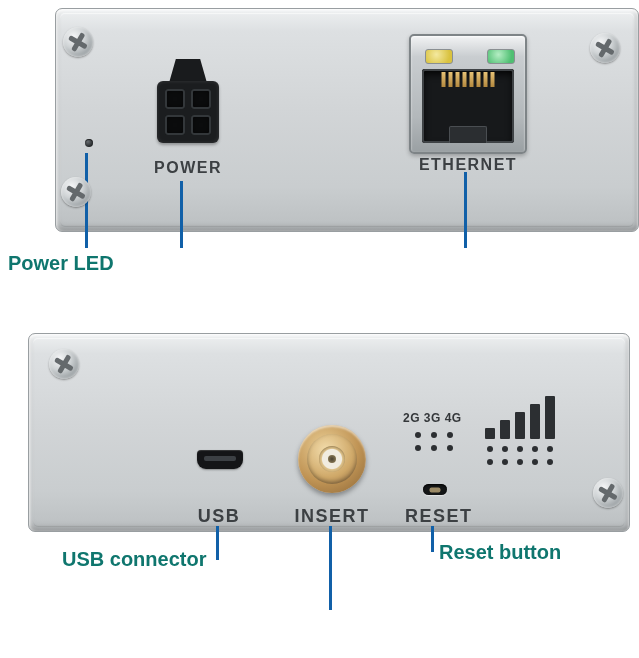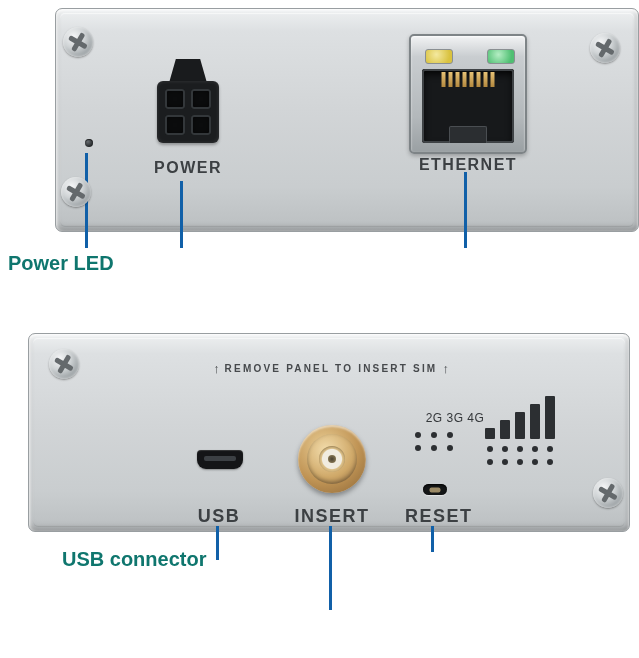--- a/index.html
+++ b/index.html
@@ -78,22 +78,22 @@
     width:11px;height:5px;border-radius:2px;background:#9b8a66;}
 
   .led-grid{position:absolute;display:flex;flex-direction:column;gap:7px;}
   .led-row{display:flex;}
   .led-row i{display:block;width:6px;height:6px;border-radius:50%;background:#2c2f32;}
   .grid-net{left:386px;top:98px;}
   .grid-net .led-row{gap:10px;}
   .grid-sig{left:458px;top:112px;}
   .grid-sig .led-row{gap:9px;}
 
-  .net-print{position:absolute;left:374px;top:77px;width:64px;text-align:center;
-    color:#34373a;font-weight:normal;font-size:12px;letter-spacing:.5px;margin-left:20px;}
+  .net-print{position:absolute;left:374px;top:77px;width:64px;
+    color:#34373a;font-weight:bold;font-size:12px;letter-spacing:.5px;}
   .sig-bars{position:absolute;left:456px;top:62px;height:43px;display:flex;align-items:flex-end;gap:5px;}
   .sig-bars i{display:block;width:10px;background:#2c2f32;border-radius:1px;}
   .sig-bars i:nth-child(1){height:11px;}
   .sig-bars i:nth-child(2){height:19px;}
   .sig-bars i:nth-child(3){height:27px;}
   .sig-bars i:nth-child(4){height:35px;}
   .sig-bars i:nth-child(5){height:43px;}
 
   
   .callout-line{position:absolute;width:3px;background:#1160a8;}
@@ -144,25 +144,20 @@
   <div class="callout-line" style="left:85px;top:153px;height:95px;"></div>
   <div class="callout-line" style="left:180px;top:181px;height:67px;"></div>
   <div class="callout-line" style="left:464px;top:172px;height:76px;"></div>
 
   <div class="callout-label" style="left:8px;top:252px;">Power LED</div>
 
   <div class="panel panel-back">
     <div class="screw" style="left:20px;top:15px;"></div>
     <div class="screw" style="left:564px;top:144px;"></div>
 
-    <div class="sim-notice">
-      <span class="arrow">↑</span>
-      <span>REMOVE PANEL TO INSERT SIM</span>
-      <span class="arrow">↑</span>
-    </div>
 
     <div class="usb-port"></div>
     <div class="print print-small" style="left:160px;top:172px;width:60px;">USB</div>
 
     <div class="sma-outer">
       <div class="sma-mid">
         <div class="sma-inner">
           <div class="sma-pin"></div>
         </div>
       </div>
@@ -209,14 +204,15 @@
 
     <div class="reset-hole"></div>
     <div class="print print-small" style="left:376px;top:172px;width:60px;text-align:center;">RESET</div>
   </div>
 
   <div class="callout-line" style="left:216px;top:526px;height:34px;"></div>
   <div class="callout-line" style="left:329px;top:526px;height:84px;"></div>
   <div class="callout-line" style="left:431px;top:526px;height:26px;"></div>
 
   <div class="callout-label" style="left:62px;top:548px;">USB connector</div>
+  <div class="callout-label" style="left:439px;top:541px;">Reset button</div>
 
 </div>
 
 </body></html>

